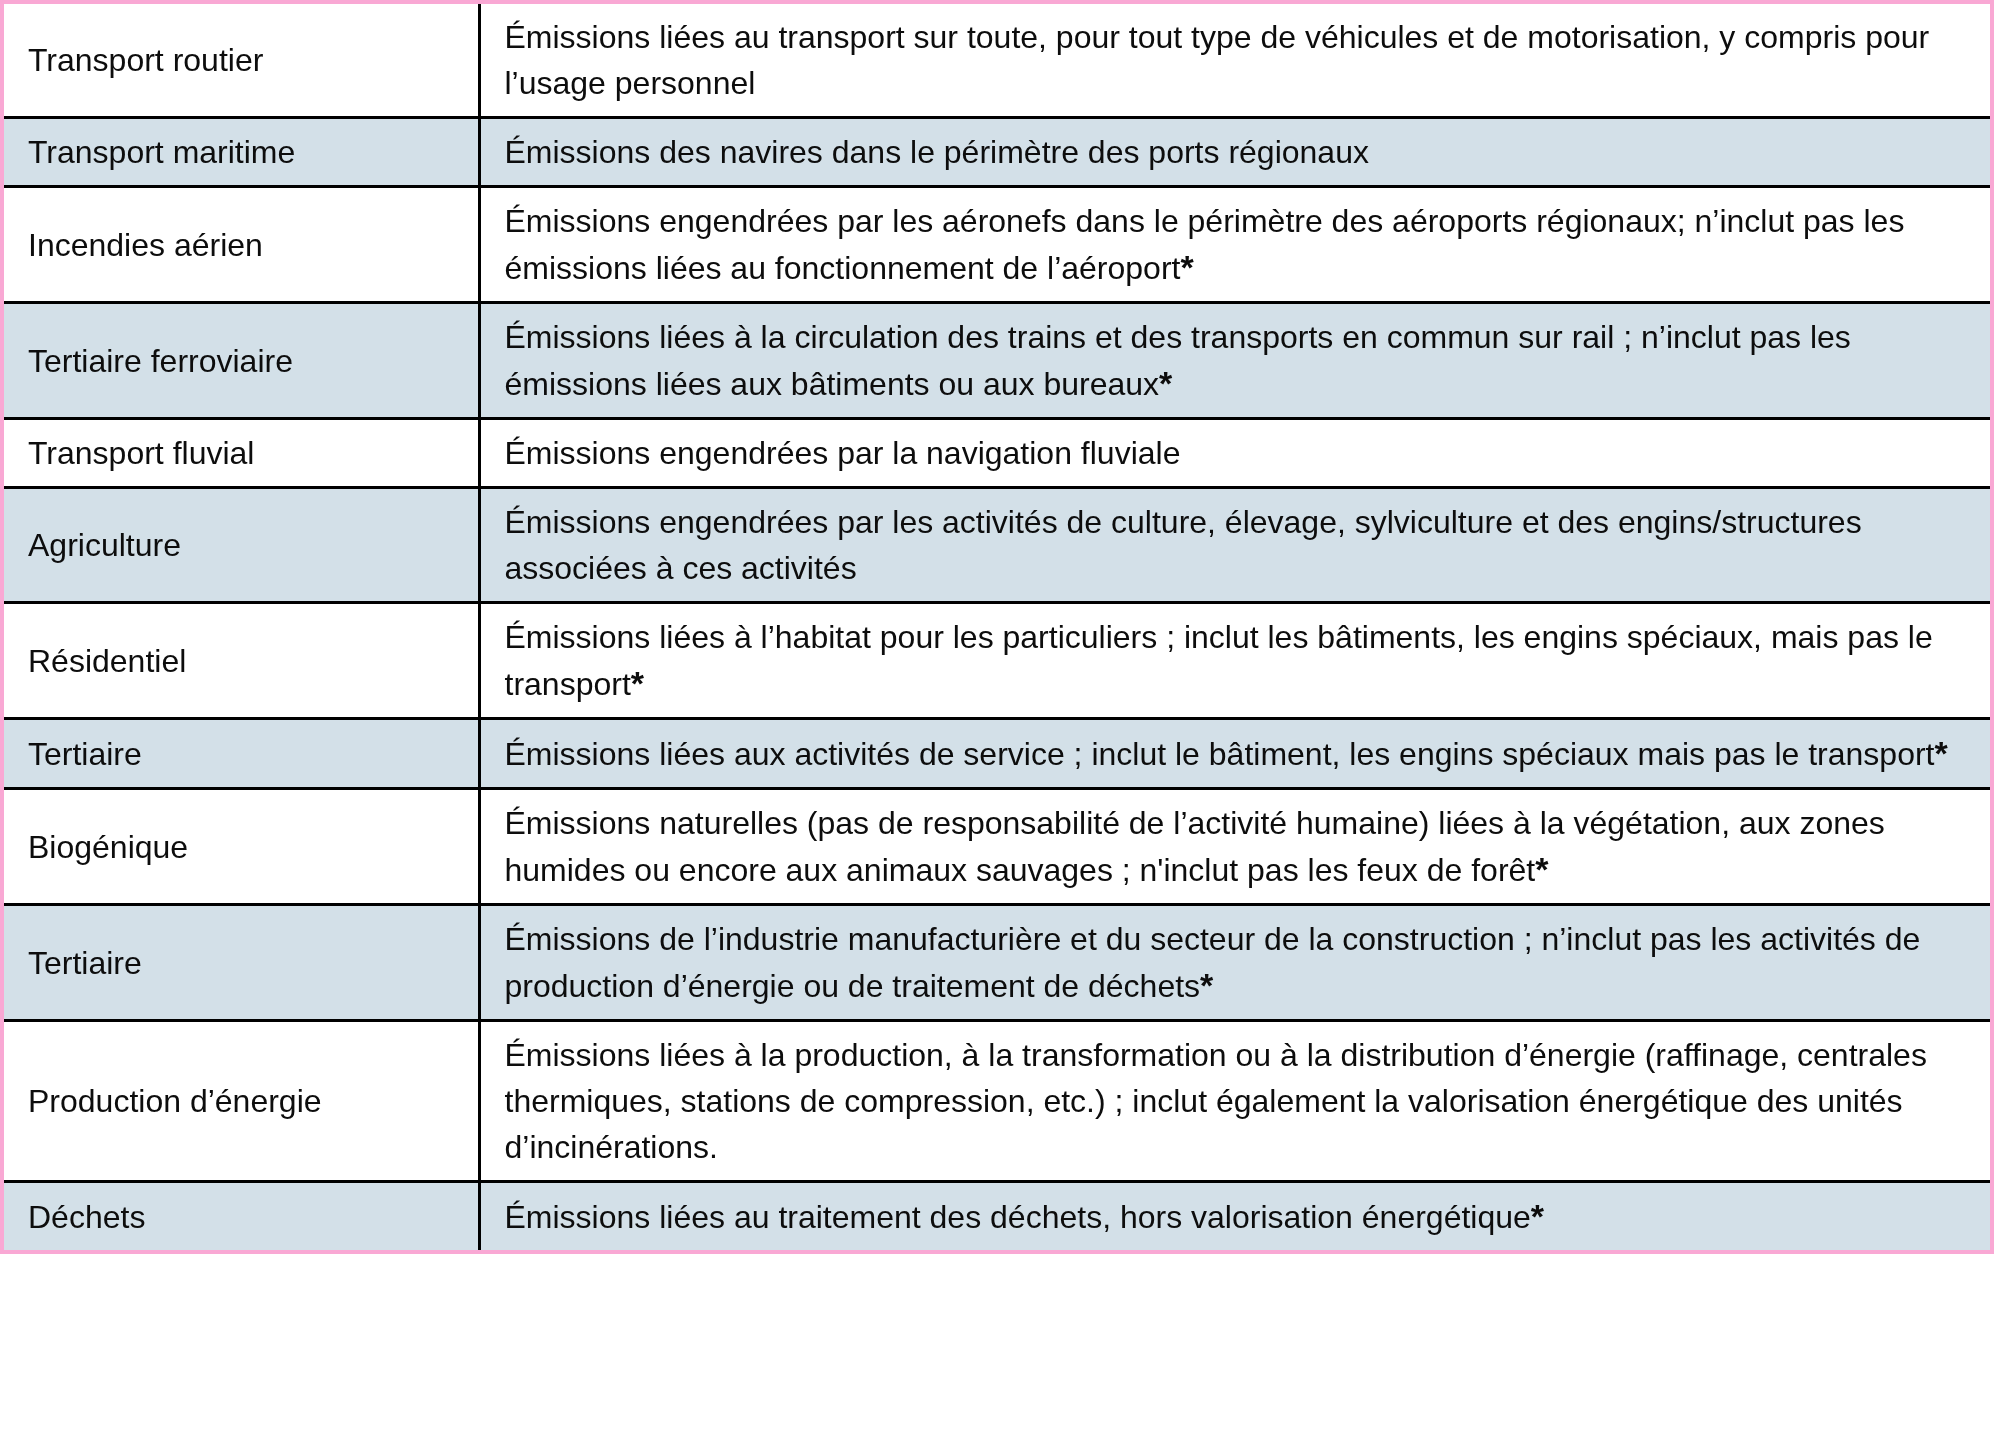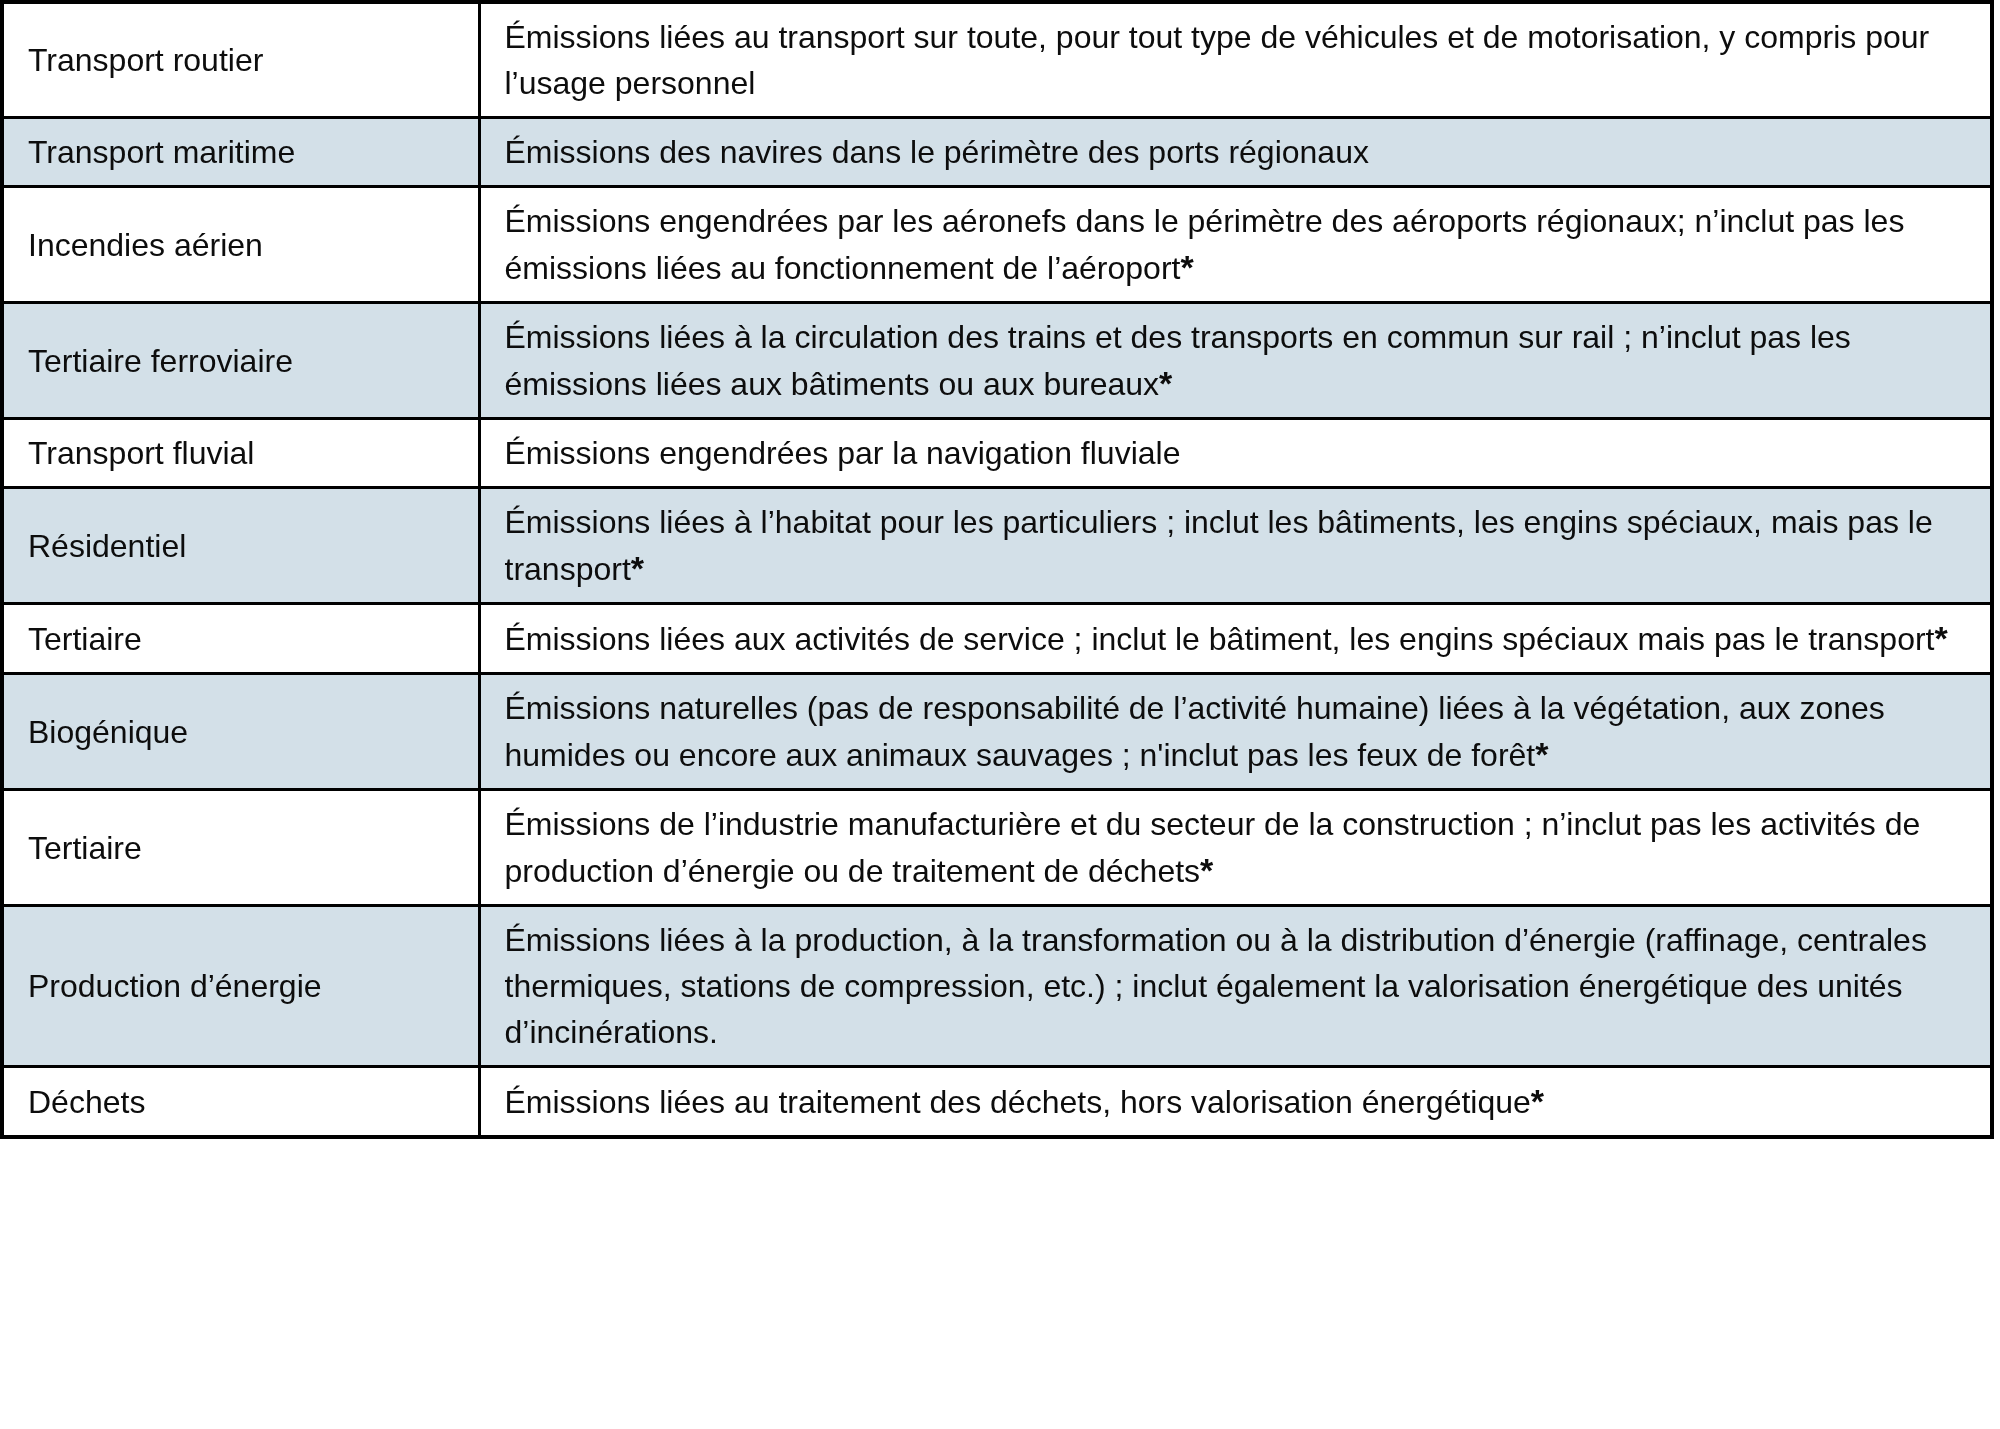--- a/index.html
+++ b/index.html
@@ -13,21 +13,21 @@
     width: 2000px;
     height: 1429px;
     box-sizing: border-box;
     background: #ffffff;
   }
   table.emissions {
     border-collapse: collapse;
     table-layout: fixed;
     width: 1990px;
     margin: 0;
-    border: 4px solid #000000;
+    border: 4px solid #f9a8d4;
   }
   col.col-category   { width: 477px; }
   col.col-description{ width: 1513px; }
   table.emissions td {
     border: 3px solid #000000;
     font-size: 32px;
     line-height: 46px;
     vertical-align: middle;
     padding: 10px 18px 10px 24px;
     background: #ffffff;
@@ -69,20 +69,24 @@
         </tr>
         <tr>
           <td class="category-cell">Tertiaire ferroviaire</td>
           <td class="description-cell"><span>Émissions liées à la circulation des trains et des transports en commun sur rail ; n’inclut pas les émissions liées aux bâtiments ou aux bureaux</span><span class="star">*</span></td>
         </tr>
         <tr>
           <td class="category-cell">Transport fluvial</td>
           <td class="description-cell"><span>Émissions engendrées par la navigation fluviale</span></td>
         </tr>
         <tr>
+          <td class="category-cell">Agriculture</td>
+          <td class="description-cell"><span>Émissions engendrées par les activités de culture, élevage, sylviculture et des engins/structures associées à ces activités</span></td>
+        </tr>
+        <tr>
           <td class="category-cell">Résidentiel</td>
           <td class="description-cell"><span>Émissions liées à l’habitat pour les particuliers ; inclut les bâtiments, les engins spéciaux, mais pas le transport</span><span class="star">*</span></td>
         </tr>
         <tr>
           <td class="category-cell">Tertiaire</td>
           <td class="description-cell"><span>Émissions liées aux activités de service ; inclut le bâtiment, les engins spéciaux mais pas le transport</span><span class="star">*</span></td>
         </tr>
         <tr>
           <td class="category-cell">Biogénique</td>
           <td class="description-cell"><span>Émissions naturelles (pas de responsabilité de l’activité humaine) liées à la végétation, aux zones humides ou encore aux animaux sauvages ; n'inclut pas les feux de forêt</span><span class="star">*</span></td>

